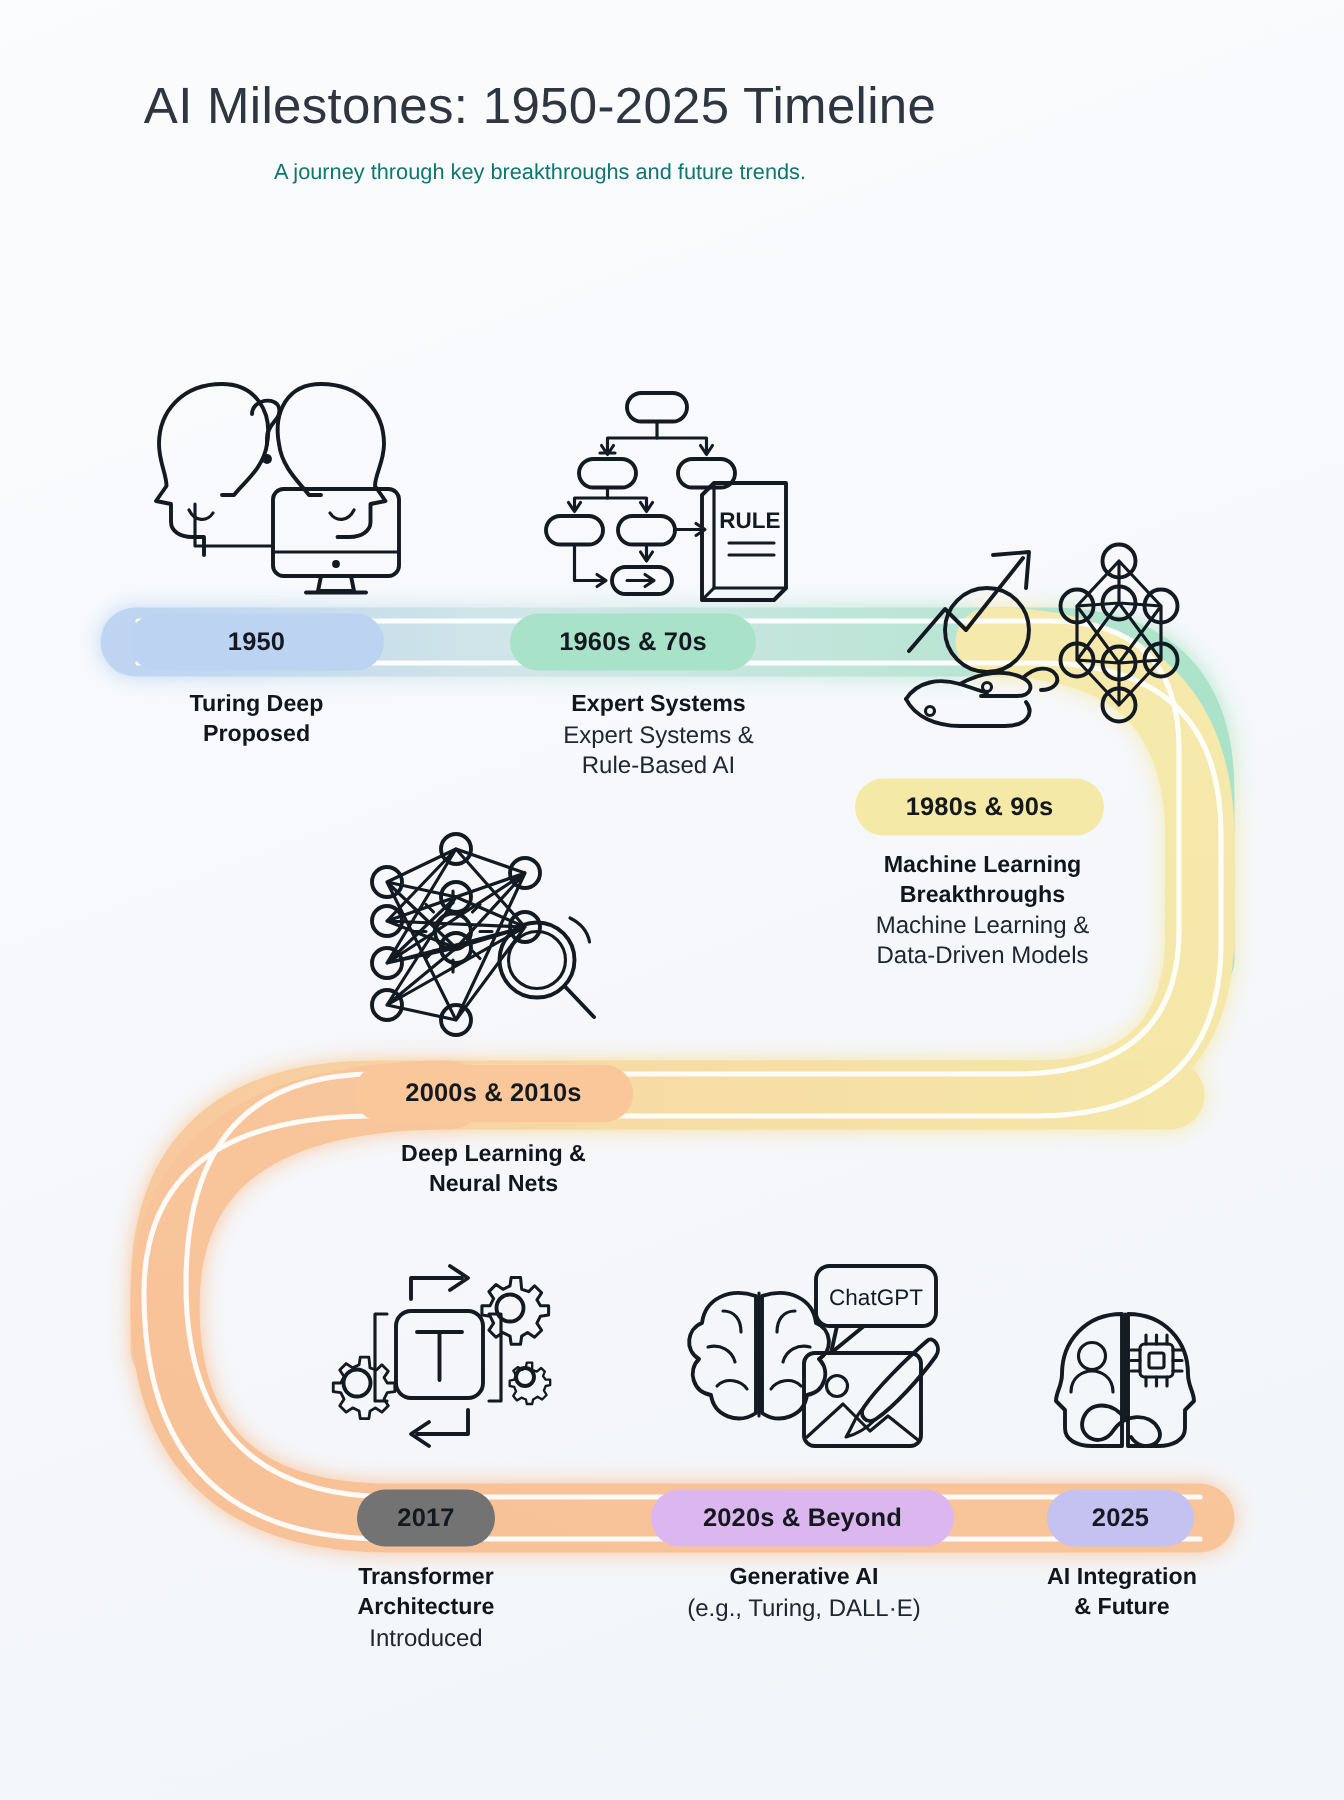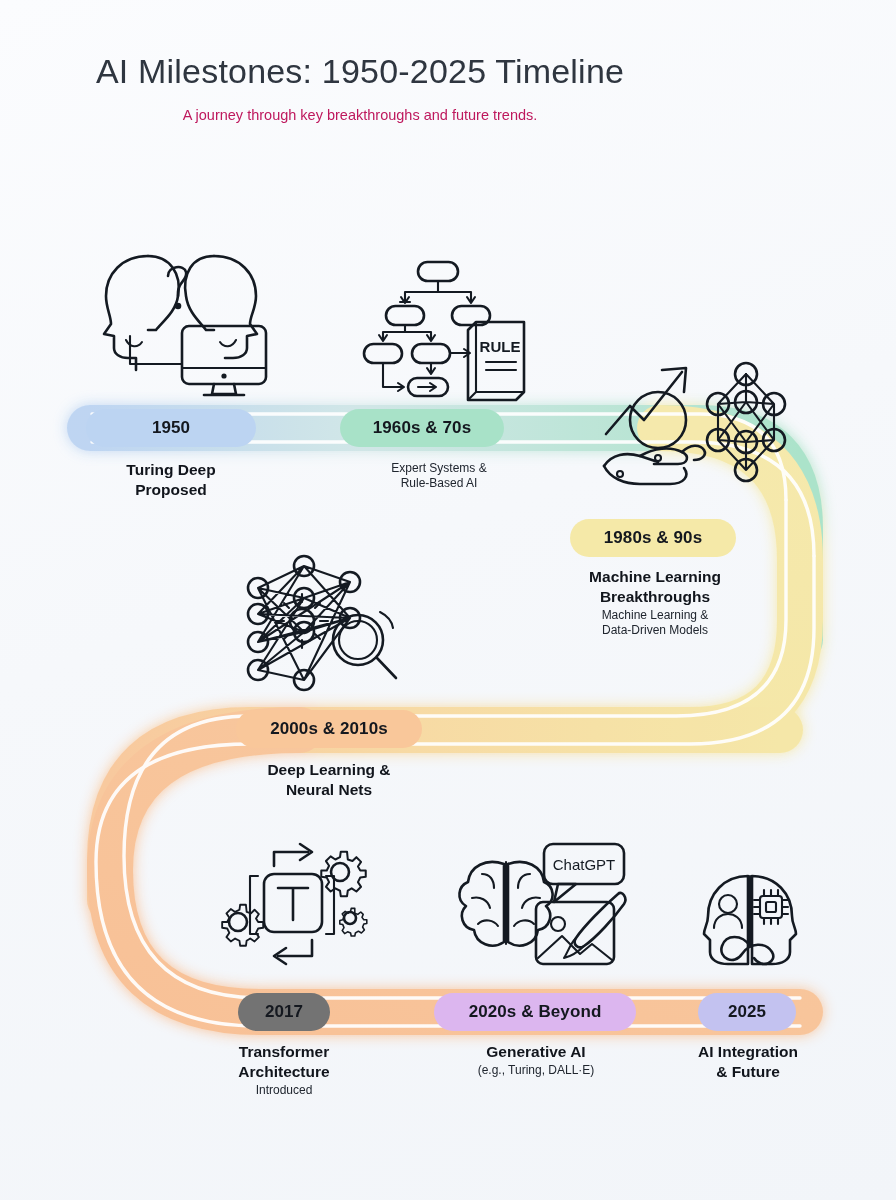--- a/index.html
+++ b/index.html
@@ -28,21 +28,21 @@
   .title {
     font-size: 34px;
     font-weight: 400;
     letter-spacing: 0.2px;
     color: #2f3640;
   }
   .subtitle {
     margin-top: 16px;
     font-size: 14.5px;
     font-weight: 400;
-    color: #be185d;
+    color: #0f766e;
   }
 
   
   .ribbon-layer {
     position: absolute;
     inset: 0;
     width: 896px;
     height: 1200px;
     pointer-events: none;
   }
@@ -76,21 +76,21 @@
     text-align: center;
     line-height: 1.28;
   }
   .caption .c-head {
     font-size: 15.5px;
     font-weight: 700;
     color: #11151c;
     white-space: pre-line;
   }
   .caption .c-sub {
-    font-size: 12px;
+    font-size: 16px;
     font-weight: 400;
     color: #20262f;
     white-space: pre-line;
     margin-top: 1px;
   }
 
   
   .art {
     position: absolute;
   }
@@ -238,20 +238,21 @@
       <path class="ink-thin" d="M120 66 L120 136 L112 144"></path>
       <path class="ink-thin" d="M120 136 L168 136"></path>
       <text x="144" y="96" font-family="Liberation Sans, sans-serif" font-size="15" font-weight="700" fill="#141a22" text-anchor="middle">RULE</text>
       <path class="ink-thin" d="M130 106 L160 106 M130 114 L160 114"></path>
     </svg>
   </div>
 
   <div class="pill" style="left:340px; top:409px; width:164px; background:#a8e2c8;">1960s &amp; 70s</div>
 
   <div class="caption" style="left:330px; top:460px; width:218px;">
+    <div class="c-head">Expert Systems</div>
     <div class="c-sub">Expert Systems &amp;
 Rule-Based AI</div>
   </div>
 
   <div class="art" style="left:596px; top:358px;">
     <svg width="200" height="140" viewBox="0 0 200 140">
 
       <circle class="ink" cx="62" cy="62" r="28" fill="#fbf0b8"></circle>
 
       <path class="ink" d="M10 76 L34 48 L48 62 L86 14" fill="#fbf0b8"></path>

